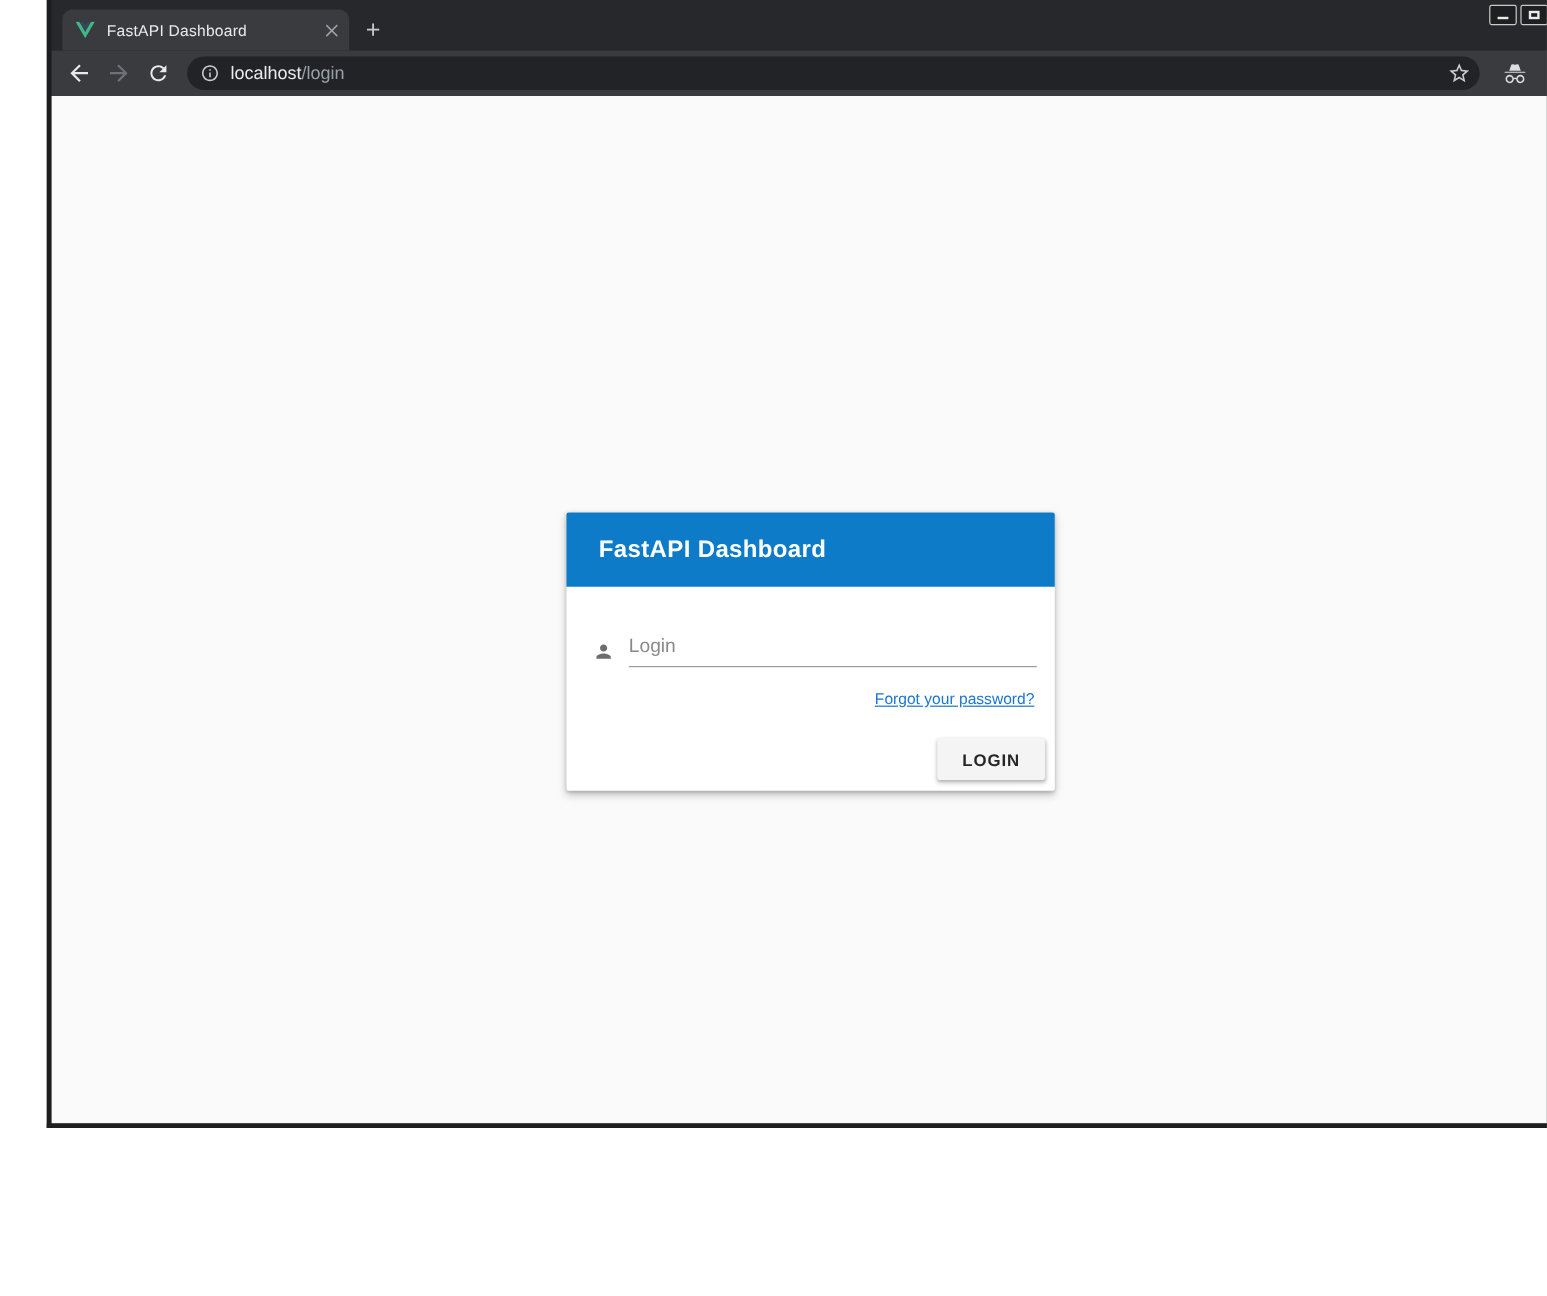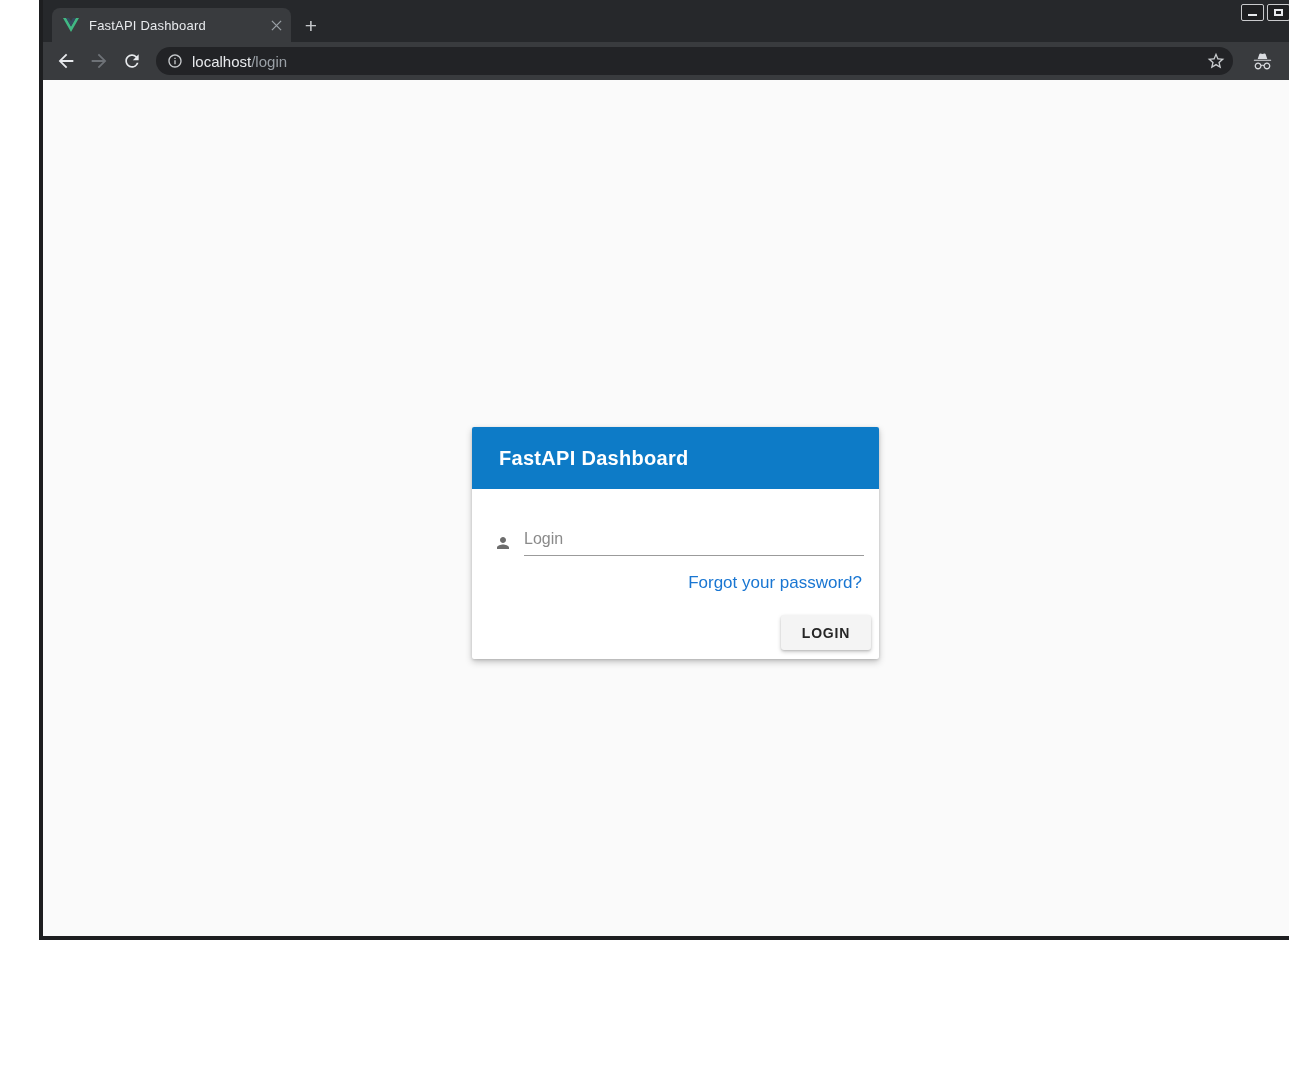--- a/index.html
+++ b/index.html
@@ -117,22 +117,22 @@
   .field-icon { flex:0 0 auto; margin-right:12px; display:flex; align-items:center; }
   .field-input {
     flex:1; height:100%; border:none; outline:none; background:transparent;
     border-bottom:1px solid #9b9b9b;
     font-family:"Liberation Sans", sans-serif;
     font-size:16px; color:#333; padding:0 0 6px 0;
   }
   .field-input::placeholder { color:#8a8a8a; opacity:1; }
   .forgot-row { text-align:right; margin:20px 17px 0 0; line-height:13px; }
   .forgot-link {
-    font-size:17px; color:var(--link-blue,#1976d2);
-    cursor:pointer;
+    font-size:13px; color:var(--link-blue,#1976d2);
+    text-decoration:underline; cursor:pointer;
   }
   .actions-row { display:flex; justify-content:flex-end; padding:26px 8px 9px 0; }
   .login-btn {
     height:35px; min-width:90px; padding:0 16px;
     background:#f4f4f4; border:none; border-radius:3px;
     font-family:"Liberation Sans", sans-serif;
     font-size:14px; font-weight:700; letter-spacing:.8px; color:#262626;
     box-shadow:0 2px 4px rgba(0,0,0,.2), 0 1px 2px rgba(0,0,0,.12);
     cursor:pointer;
   }

